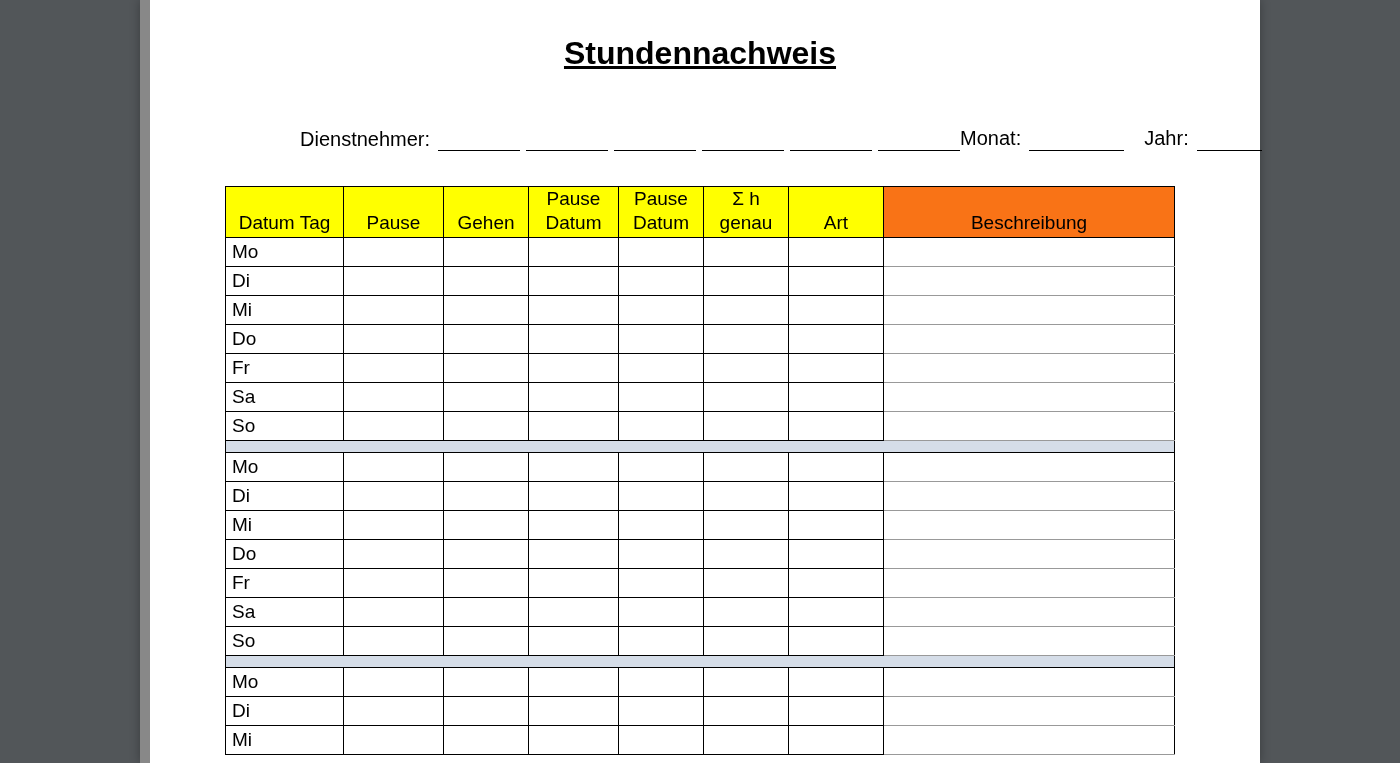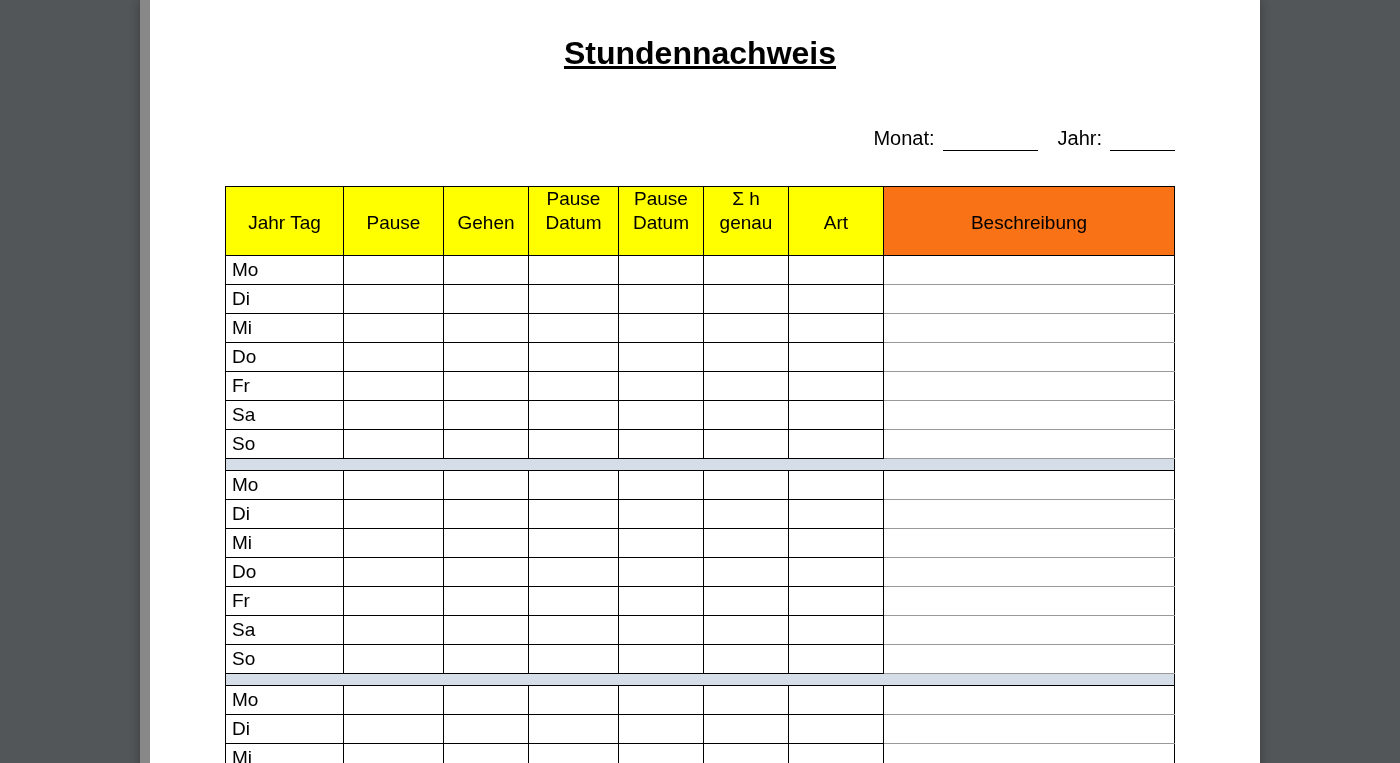--- a/index.html
+++ b/index.html
@@ -85,21 +85,21 @@
       border: 1.5px solid #000;
       height: 29px;
       padding: 0 6px;
       vertical-align: middle;
     }
     table.timesheet th {
       background: #ffff00;
       font-weight: normal;
       text-align: center;
       vertical-align: bottom;
-      padding-bottom: 20px;
+      padding-bottom: 2px;
       line-height: 1.25;
     }
     table.timesheet th.desc-header {
       background: #f97316;
     }
     table.timesheet td {
       text-align: left;
     }
     table.timesheet td.desc-cell {
       border-left: 1.5px solid #000;
@@ -131,20 +131,31 @@
   </style>
 </head>
 <body>
 
 <div class="page">
   <div class="page-edge"></div>
 
   <h1 class="title">Stundennachweis</h1>
 
   <div class="meta-row">
+    <div class="employee-section">
+      <span class="meta-label">Dienstnehmer:</span>
+      <span class="employee-fields">
+        <span class="meta-field"></span>
+        <span class="meta-field"></span>
+        <span class="meta-field"></span>
+        <span class="meta-field"></span>
+        <span class="meta-field"></span>
+        <span class="meta-field"></span>
+      </span>
+    </div>
     <div class="month-section">
       <span class="meta-label">Monat:</span>
       <span class="meta-field month"></span>
       <span class="meta-label">Jahr:</span>
       <span class="meta-field year"></span>
     </div>
   </div>
 
   <table class="timesheet">
     <colgroup>
@@ -152,21 +163,21 @@
       <col class="col-kommen">
       <col class="col-gehen">
       <col class="col-pause-b">
       <col class="col-pause-e">
       <col class="col-sum">
       <col class="col-art">
       <col class="col-desc">
     </colgroup>
     <thead>
       <tr>
-        <th>Jahr Tag</th>
+        <th>Datum Tag</th>
         <th>Pause</th>
         <th>Gehen</th>
         <th>
           <span>Pause</span><br>
           <span>Datum</span>
         </th>
         <th>
           <span>Pause</span><br>
           <span>Datum</span>
         </th>

